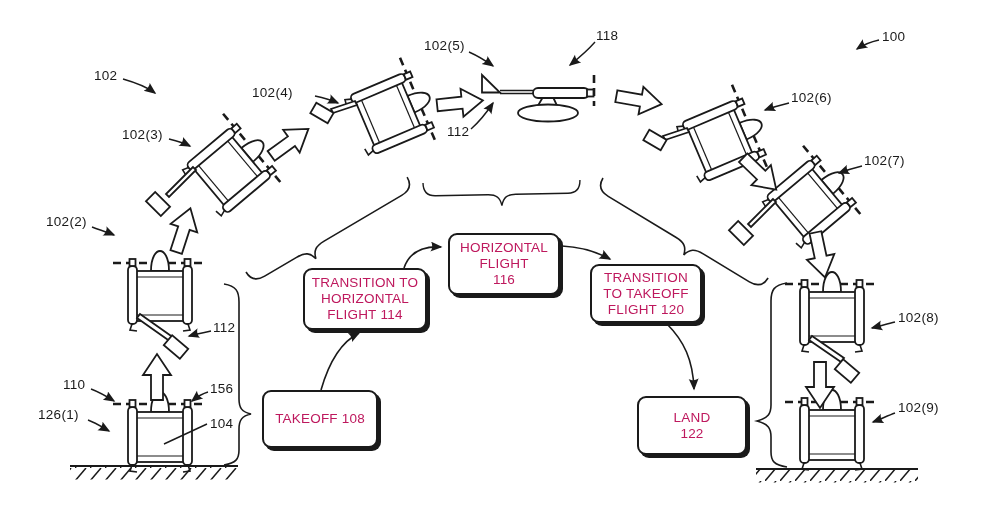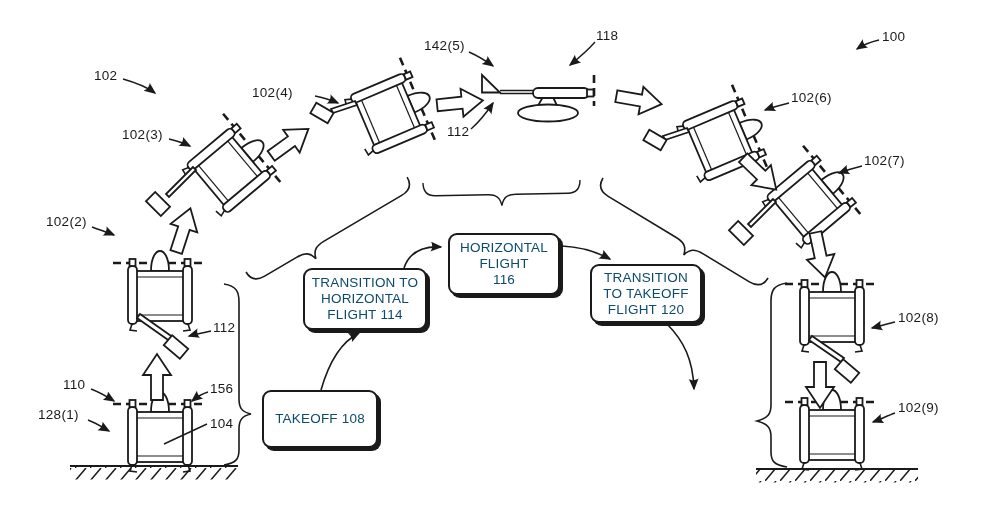--- a/index.html
+++ b/index.html
@@ -3,21 +3,21 @@
 <meta charset="utf-8">
 <style>
   html,body{margin:0;padding:0;background:#fff;}
   .fig{position:relative;width:981px;height:515px;background:#ffffff;overflow:hidden;
        font-family:"Liberation Sans","DejaVu Sans",sans-serif;}
   .fig svg{position:absolute;left:0;top:0;}
   .lbl{position:absolute;font-size:13.5px;color:#1a1a1a;letter-spacing:.3px;white-space:nowrap;}
   .fbox{position:absolute;background:#fff;border:2px solid #1a1a1a;border-radius:9px;
         box-shadow:3px 3px 0 0 #1a1a1a;display:flex;flex-direction:column;align-items:center;
         justify-content:center;text-align:center;font-size:13.5px;line-height:16px;
-        color:#0c4a6e;letter-spacing:.2px;}
+        color:#be185d;letter-spacing:.2px;}
   .u{text-underline-offset:2.5px;text-decoration-thickness:1.5px;}
   .s{fill:#fff;stroke:#1a1a1a;stroke-width:1.8;}
   .t{stroke:#1a1a1a;stroke-width:1.2;}
   .sn{fill:none;stroke:#1a1a1a;stroke-width:1.6;}
   .pd{stroke:#1a1a1a;stroke-width:2.6;stroke-dasharray:8 5;}
   .la{fill:none;stroke:#1a1a1a;stroke-width:1.4;}
   .ca{fill:none;stroke:#1a1a1a;stroke-width:1.6;}
   .br{fill:none;stroke:#1a1a1a;stroke-width:1.6;}
   .gl{stroke:#1a1a1a;stroke-width:2;}
 </style>
@@ -150,23 +150,23 @@
   <path class="la" marker-end="url(#ah)" d="M 895,413 C 887,416 881,419 873,422"></path>
 </svg>
 
 <div class="lbl" style="left:94px;top:68px">102</div>
 <div class="lbl" style="left:122px;top:127px">102(3)</div>
 <div class="lbl" style="left:46px;top:214px">102(2)</div>
 <div class="lbl" style="left:213px;top:320px">112</div>
 <div class="lbl" style="left:63px;top:377px">110</div>
 <div class="lbl" style="left:210px;top:381px">156</div>
 <div class="lbl" style="left:210px;top:416px">104</div>
-<div class="lbl" style="left:38px;top:407px">128(1)</div>
+<div class="lbl" style="left:38px;top:407px">126(1)</div>
 <div class="lbl" style="left:252px;top:85px">102(4)</div>
-<div class="lbl" style="left:424px;top:38px">142(5)</div>
+<div class="lbl" style="left:424px;top:38px">102(5)</div>
 <div class="lbl" style="left:596px;top:28px">118</div>
 <div class="lbl" style="left:447px;top:124px">112</div>
 <div class="lbl" style="left:882px;top:29px">100</div>
 <div class="lbl" style="left:791px;top:90px">102(6)</div>
 <div class="lbl" style="left:864px;top:153px">102(7)</div>
 <div class="lbl" style="left:898px;top:310px">102(8)</div>
 <div class="lbl" style="left:898px;top:400px">102(9)</div>
 
 <div class="fbox" style="left:262px;top:390px;width:112px;height:54px">
   <div><span>TAKEOFF</span>&nbsp;<span class="u">108</span></div>
@@ -183,14 +183,18 @@
   <div>FLIGHT</div>
   <div class="u">116</div>
 </div>
 
 <div class="fbox" style="left:590px;top:264px;width:108px;height:55px">
   <div>TRANSITION</div>
   <div>TO TAKEOFF</div>
   <div><span>FLIGHT</span>&nbsp;<span class="u">120</span></div>
 </div>
 
+<div class="fbox" style="left:637px;top:396px;width:106px;height:55px">
+  <div>LAND</div>
+  <div class="u">122</div>
+</div>
 
 </div>
 
 </body></html>

